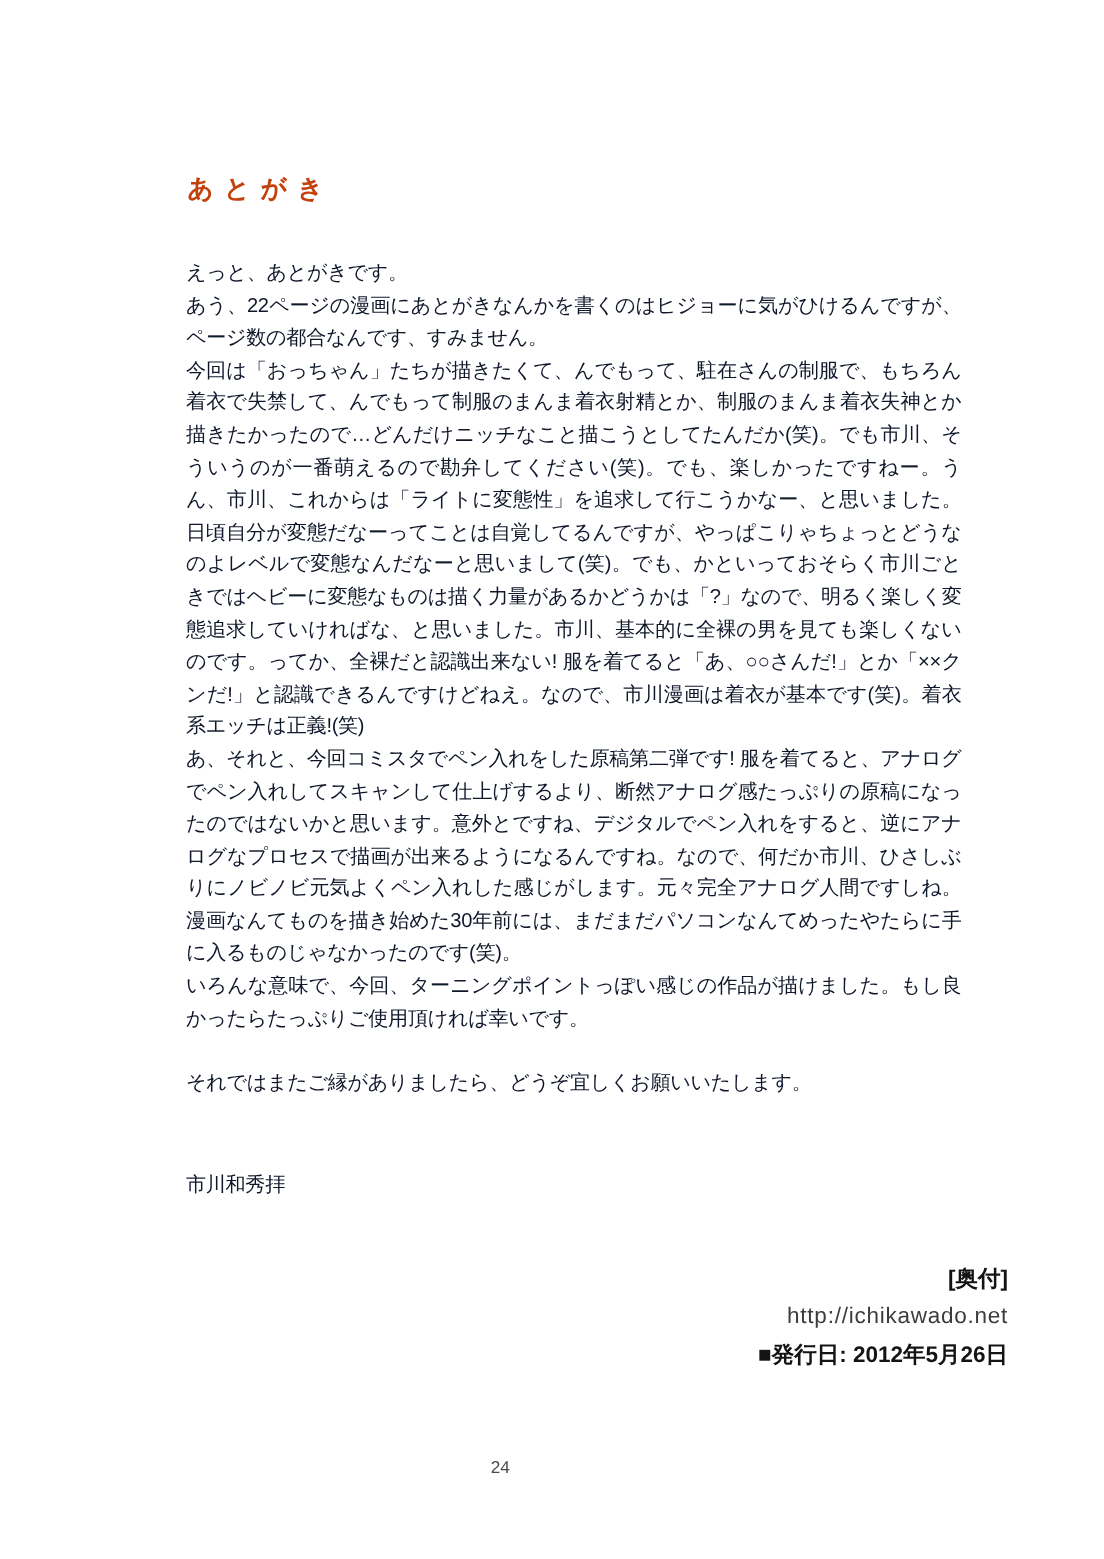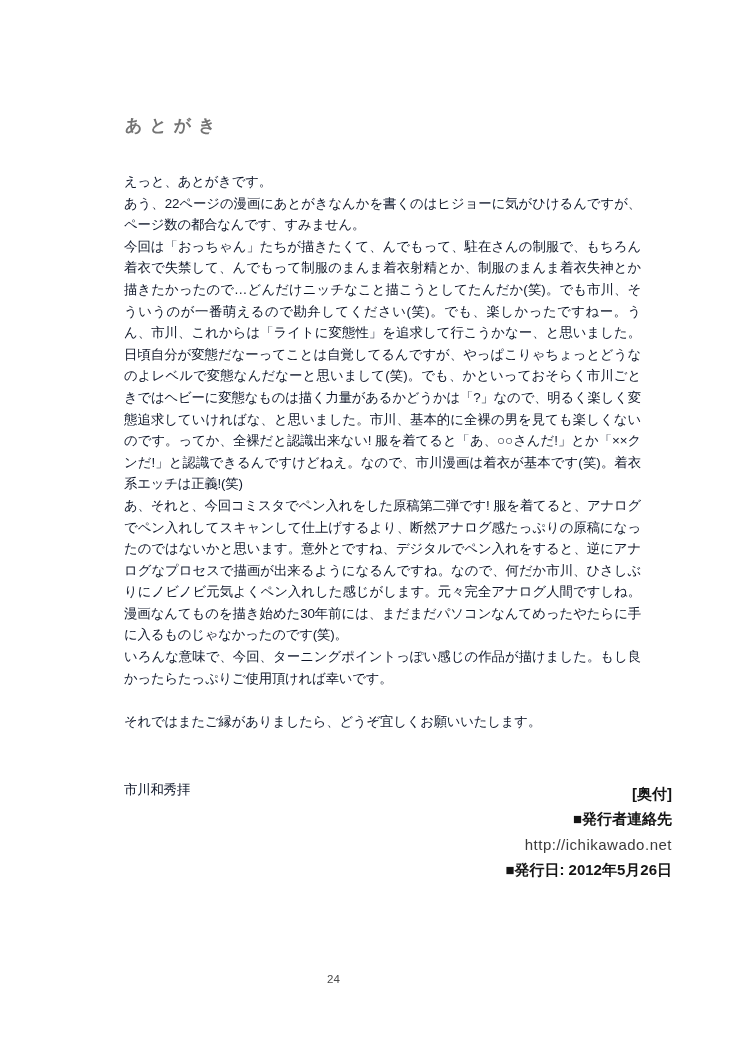--- a/index.html
+++ b/index.html
@@ -16,39 +16,39 @@
     overflow: hidden;
   }
   .title {
     position: absolute;
     left: 125px;
     top: 114px;
     margin: 0;
     font-size: 17px;
     font-weight: 700;
     letter-spacing: 7px;
-    color: #737373;
+    color: #c2410c;
   }
   .body {
     position: absolute;
     left: 124px;
     top: 171px;
     width: 517px;
     font-size: 13.4px;
     line-height: 21.6px;
     letter-spacing: -0.2px;
     color: #0f172a;
     text-align: justify;
   }
   .body p { margin: 0; }
   .closing { margin-top: 22px !important; }
   .signature { margin-top: 46px !important; }
   .colophon {
     position: absolute;
-    top: 781px;
+    top: 840px;
     right: 64px;
     text-align: right;
     font-size: 15px;
     line-height: 25.4px;
     color: #141414;
   }
   .c-jp { font-weight: 600; }
   .c-url {
     font-weight: 400;
     color: #3c3c3c;
@@ -76,20 +76,19 @@
     <p>あう、22ページの漫画にあとがきなんかを書くのはヒジョーに気がひけるんですが、ページ数の都合なんです、すみません。</p>
     <p>今回は「おっちゃん」たちが描きたくて、んでもって、駐在さんの制服で、もちろん着衣で失禁して、んでもって制服のまんま着衣射精とか、制服のまんま着衣失神とか描きたかったので…どんだけニッチなこと描こうとしてたんだか(笑)。でも市川、そういうのが一番萌えるので勘弁してください(笑)。でも、楽しかったですねー。うん、市川、これからは「ライトに変態性」を追求して行こうかなー、と思いました。日頃自分が変態だなーってことは自覚してるんですが、やっぱこりゃちょっとどうなのよレベルで変態なんだなーと思いまして(笑)。でも、かといっておそらく市川ごときではヘビーに変態なものは描く力量があるかどうかは「?」なので、明るく楽しく変態追求していければな、と思いました。市川、基本的に全裸の男を見ても楽しくないのです。ってか、全裸だと認識出来ない! 服を着てると「あ、○○さんだ!」とか「××クンだ!」と認識できるんですけどねえ。なので、市川漫画は着衣が基本です(笑)。着衣系エッチは正義!(笑)</p>
     <p>あ、それと、今回コミスタでペン入れをした原稿第二弾です! 服を着てると、アナログでペン入れしてスキャンして仕上げするより、断然アナログ感たっぷりの原稿になったのではないかと思います。意外とですね、デジタルでペン入れをすると、逆にアナログなプロセスで描画が出来るようになるんですね。なので、何だか市川、ひさしぶりにノビノビ元気よくペン入れした感じがします。元々完全アナログ人間ですしね。漫画なんてものを描き始めた30年前には、まだまだパソコンなんてめったやたらに手に入るものじゃなかったのです(笑)。</p>
     <p>いろんな意味で、今回、ターニングポイントっぽい感じの作品が描けました。もし良かったらたっぷりご使用頂ければ幸いです。</p>
     <p class="closing">それではまたご縁がありましたら、どうぞ宜しくお願いいたします。</p>
     <p class="signature">市川和秀拝</p>
   </div>
 
   <div class="colophon">
     <div class="c-jp">[奥付]</div>
-    <div class="c-jp">■発行者連絡先</div>
     <div class="c-url">http://ichikawado.net</div>
     <div class="c-jp">■発行日: 2012年5月26日</div>
   </div>
 
   <div class="pagenum">24</div>
 
 </div>
 
 </body></html>

